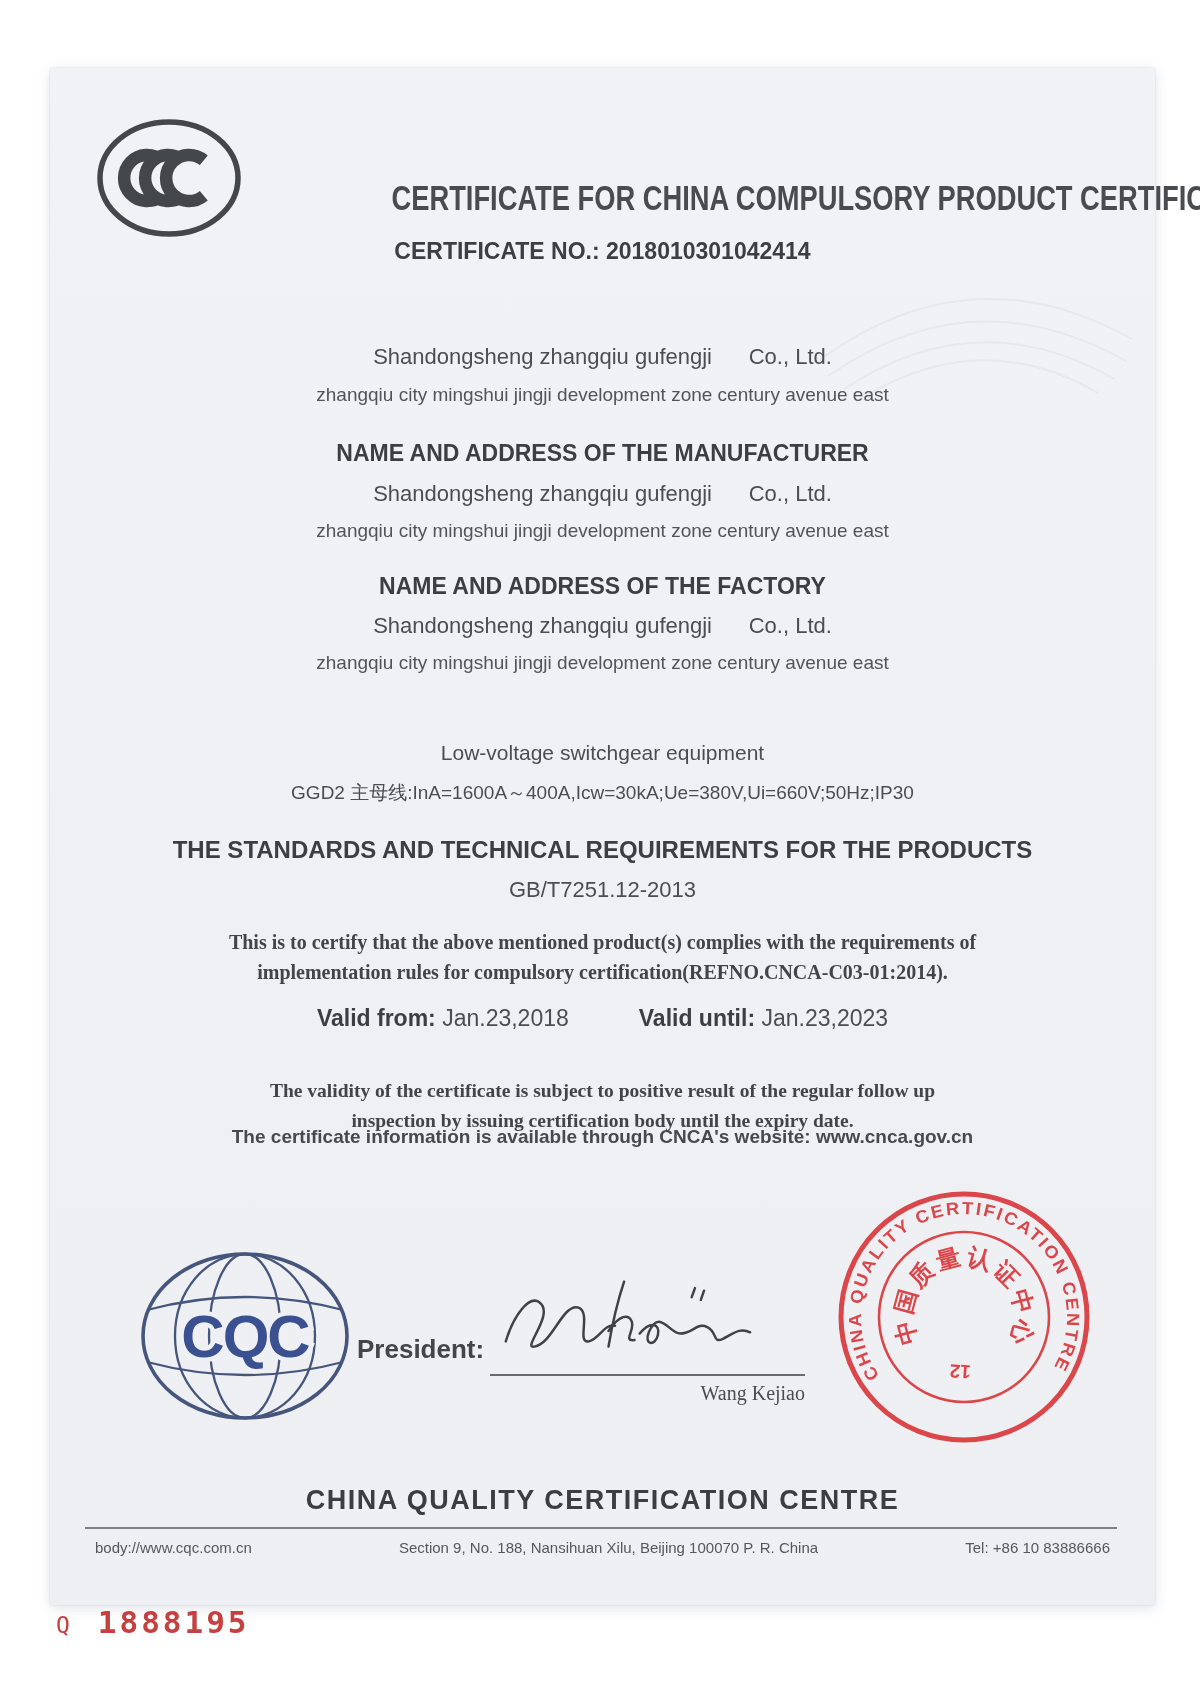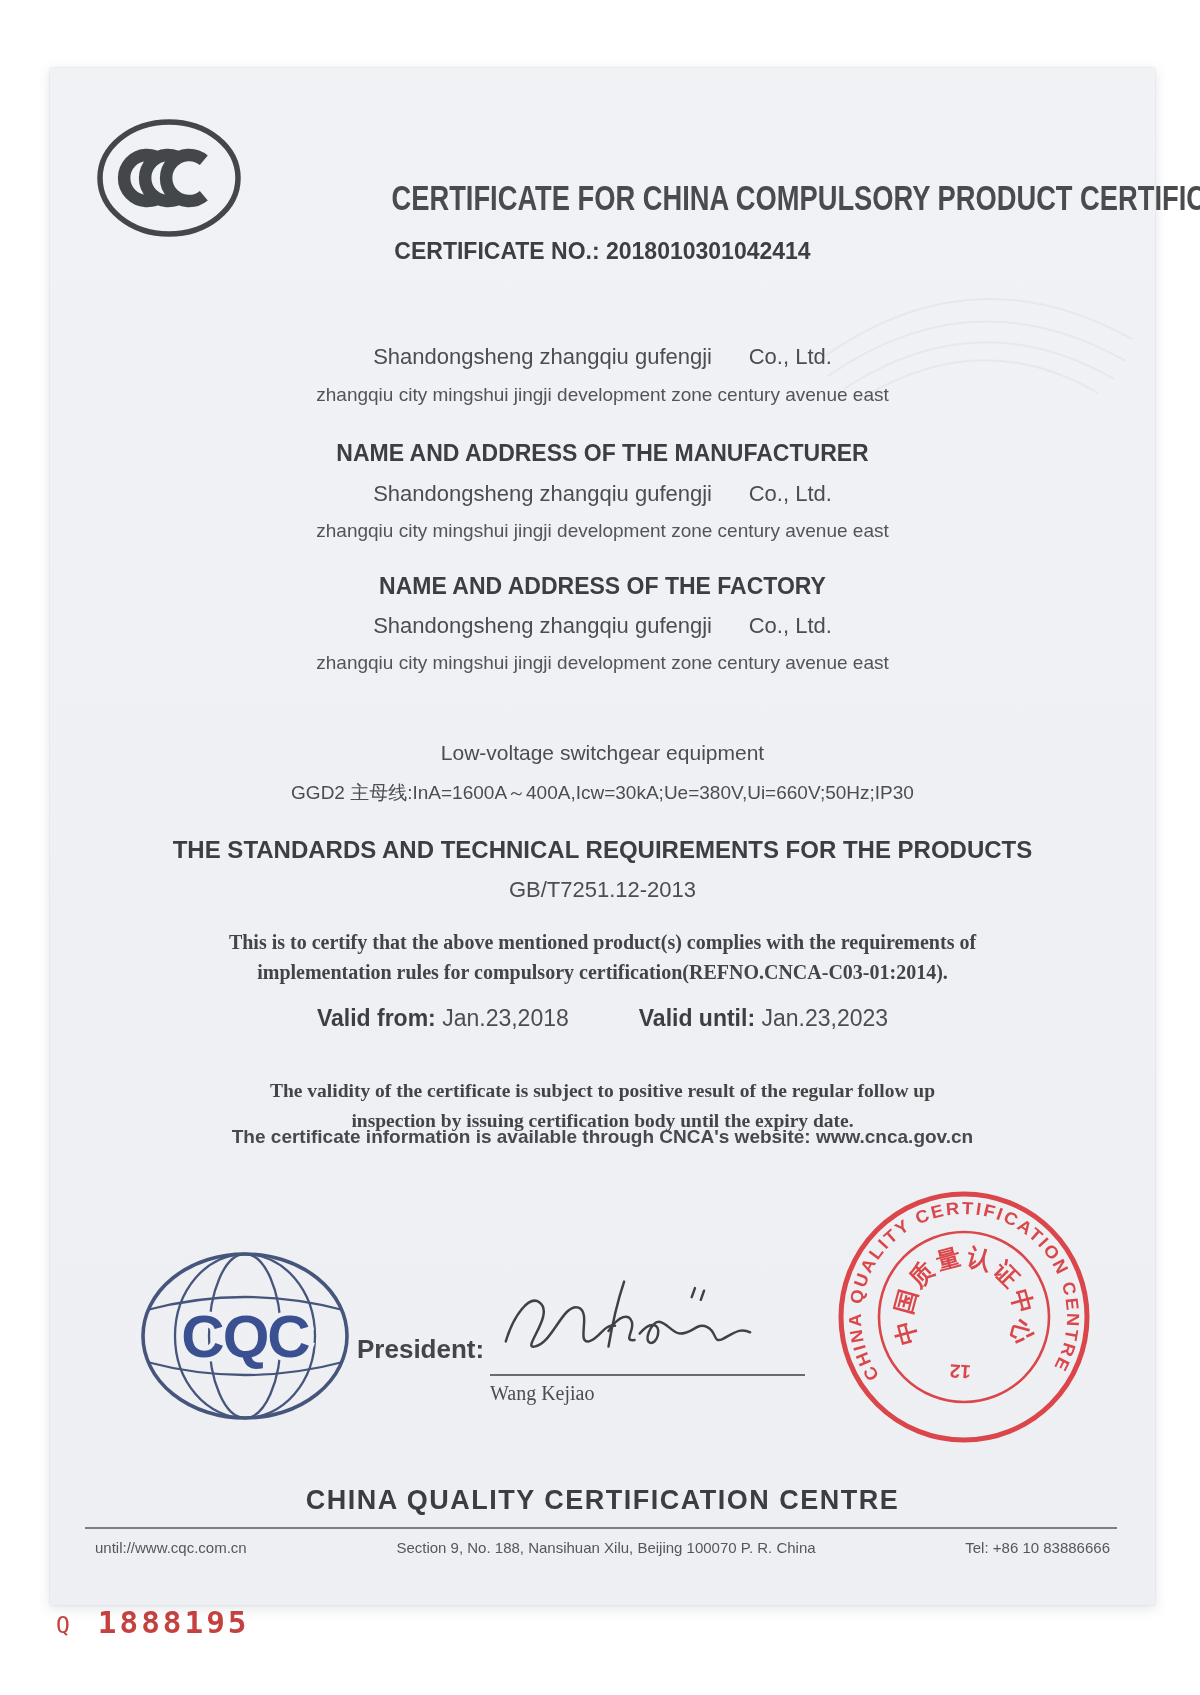--- a/index.html
+++ b/index.html
@@ -30,21 +30,21 @@
   .valid-row{position:absolute;left:0;right:0;display:flex;justify-content:center;gap:70px;font-size:23px;color:#4b4d50;}
   .valid-row b{color:#3c3e41;}
   .cnca{font-size:19px;font-weight:600;color:#47494c;}
   .footer-org{font-size:27px;letter-spacing:1.5px;color:#3b3d40;font-weight:bold;}
   .footer-rule{position:absolute;left:35px;right:38px;top:1459px;height:2px;background:#7c7f84;}
   .footer-row{position:absolute;left:45px;right:45px;top:1471px;display:flex;justify-content:space-between;
     font-size:15px;color:#55575b;font-weight:500;}
   .footer-row .mid{flex:1;text-align:center;}
   .president-label{position:absolute;left:278px;top:1266px;font-size:26px;font-weight:700;color:#434548;margin-left:29px;}
   .sig-line{position:absolute;left:440px;top:1306px;width:315px;height:2px;background:#696b6e;}
-  .signer{position:absolute;left:440px;top:1314px;width:315px;text-align:left;
+  .signer{position:absolute;left:440px;top:1314px;width:315px;text-align:right;
     font-family:"Liberation Serif", serif;font-size:20px;color:#4a4c4e;}
   .serial{position:absolute;left:56px;top:1604px;display:flex;align-items:baseline;gap:28px;
     font-family:"DejaVu Sans Mono", monospace;color:#c4413f;}
   .serial .q{font-size:23px;}
   .serial .num{font-size:31px;font-weight:bold;letter-spacing:3px;text-align:right;}
   svg{display:block;}
 </style>
 </head>
 <body>
 
@@ -150,21 +150,21 @@
       <text transform="rotate(45) translate(0,-52)">证</text>
       <text transform="rotate(75) translate(0,-52)">中</text>
       <text transform="rotate(105) translate(0,-52)">心</text>
       <text font-size="19" transform="rotate(184) translate(0,-48)">12</text>
     </g>
   </svg>
 
   <div class="line footer-org" style="top:1417px">CHINA QUALITY CERTIFICATION CENTRE</div>
   <div class="footer-rule"></div>
   <div class="footer-row">
-    <span>until://www.cqc.com.cn</span>
+    <span>body://www.cqc.com.cn</span>
     <span class="mid">Section 9,  No. 188, Nansihuan Xilu, Beijing  100070 P. R. China</span>
     <span>Tel: +86 10 83886666</span>
   </div>
 </div>
 
 <div class="serial">
   <span class="q">Q</span>
   <span class="num">1888195</span>
 </div>
 

